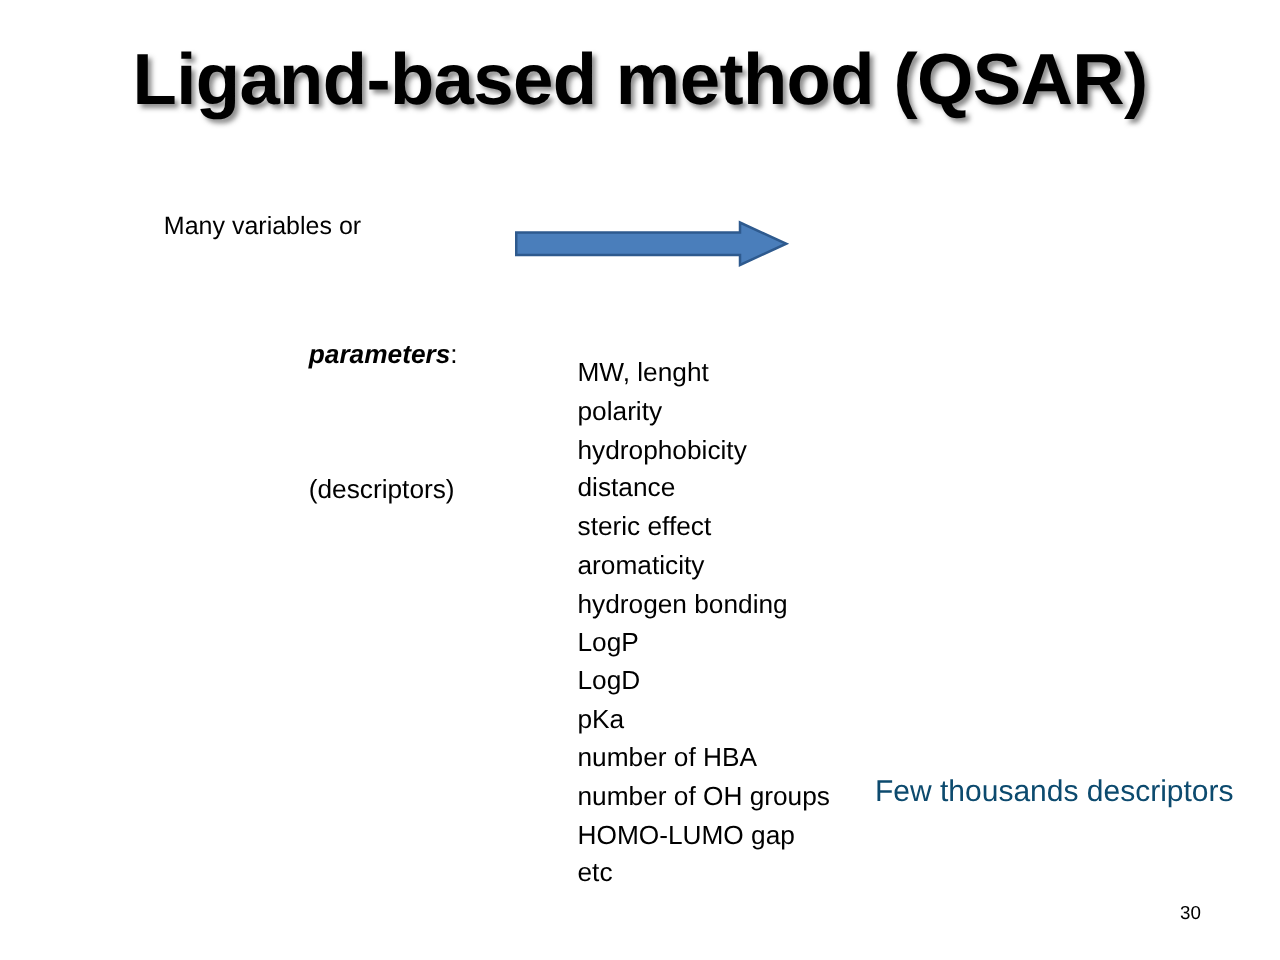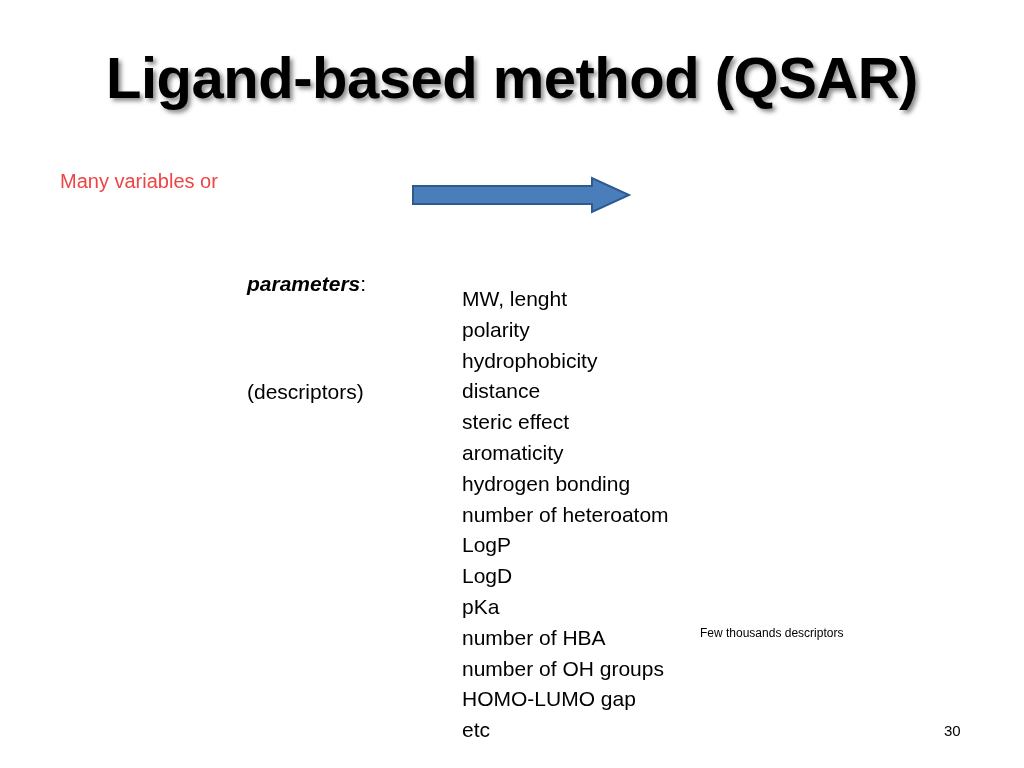--- a/index.html
+++ b/index.html
@@ -27,31 +27,30 @@
     left: 0;
     top: 30px;
     width: 1024px;
     text-align: center;
     font-size: 58px;
     font-weight: bold;
     color: #000000;
     letter-spacing: -0.5px;
     text-shadow: 3px 3px 4px rgba(120,120,120,0.85);
     white-space: nowrap;
-    margin-top: 14px;
   }
 
   
   #left-caption {
     position: absolute;
     left: 60px;
     top: 166px;
     width: 300px;
-    text-align: left;
-    color: #ef4444;
+    text-align: center;
+    color: #000000;
     font-size: 20px;
     line-height: 31px;
   }
 
   
   #right-caption {
     position: absolute;
     left: 660px;
     top: 158px;
     width: 250px;
@@ -102,22 +101,22 @@
     line-height: 30.8px;
     white-space: nowrap;
   }
 
   
   #note {
     position: absolute;
     left: 700px;
     top: 618px;
     width: 300px;
-    color: #000000;
-    font-size: 12px;
+    color: #0c4a6e;
+    font-size: 24px;
     line-height: 31px;
   }
 
   
   #slide-number {
     position: absolute;
     left: 944px;
     top: 722px;
     color: #000000;
     font-size: 15px;
@@ -148,21 +147,20 @@
   <div id="label-descriptors" class="label-col">(descriptors)</div>
 
   <ul id="descriptor-list">
       <li>MW, lenght</li>
       <li>polarity</li>
       <li>hydrophobicity</li>
       <li>distance</li>
       <li>steric effect</li>
       <li>aromaticity</li>
       <li>hydrogen bonding</li>
-      <li>number of heteroatom</li>
       <li>LogP</li>
       <li>LogD</li>
       <li>pKa</li>
       <li>number of HBA</li>
       <li>number of OH groups</li>
       <li>HOMO-LUMO gap</li>
       <li>etc</li>
     </ul>
 
   <div id="note">

